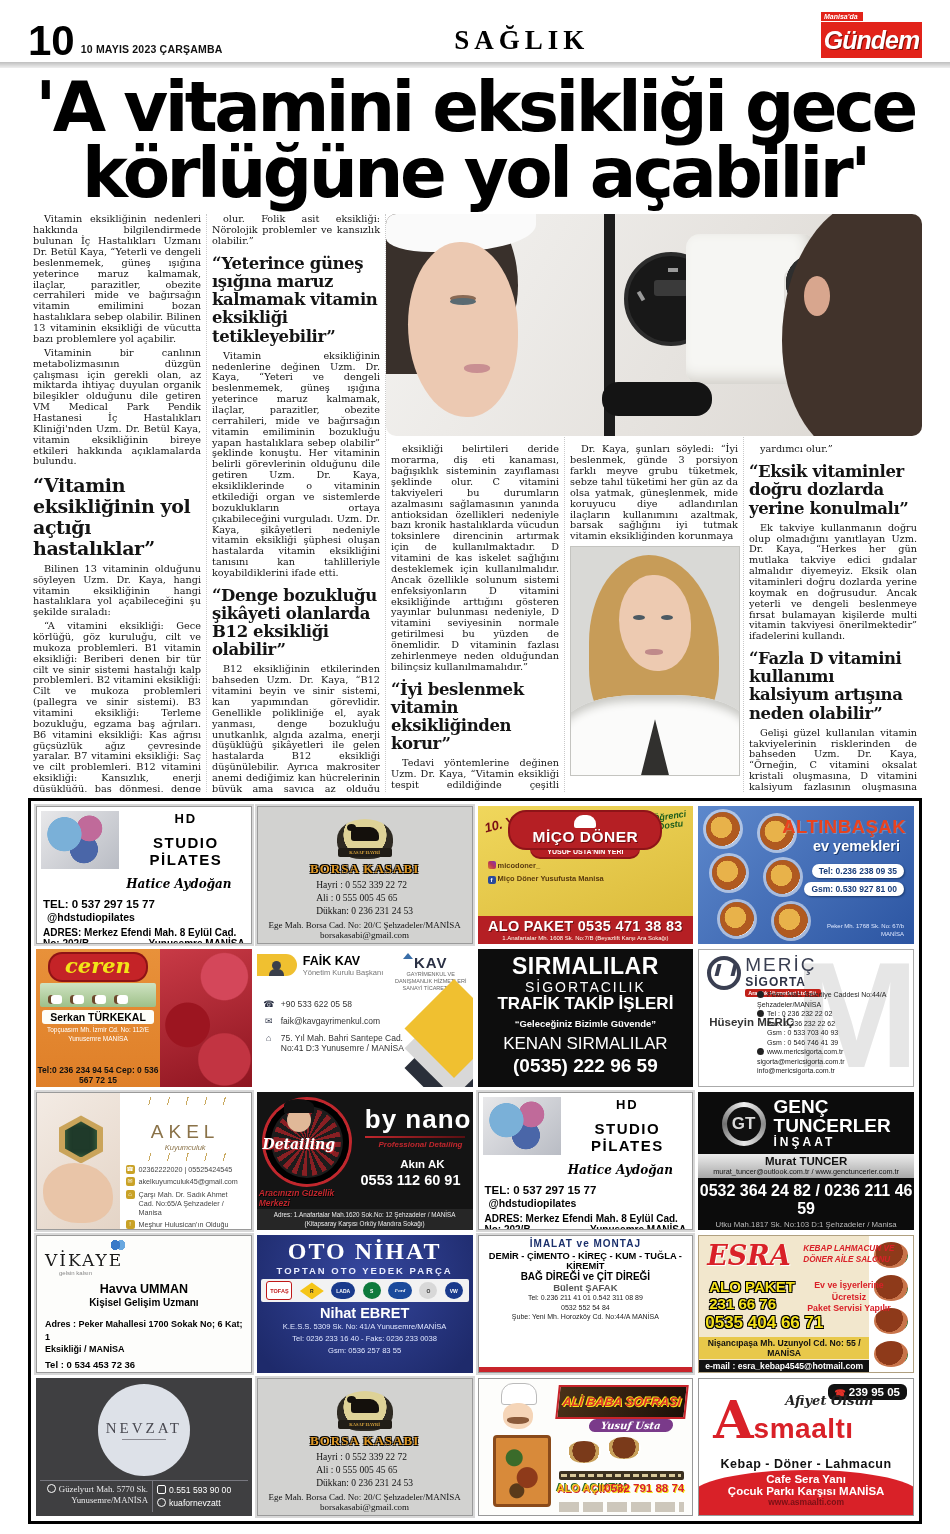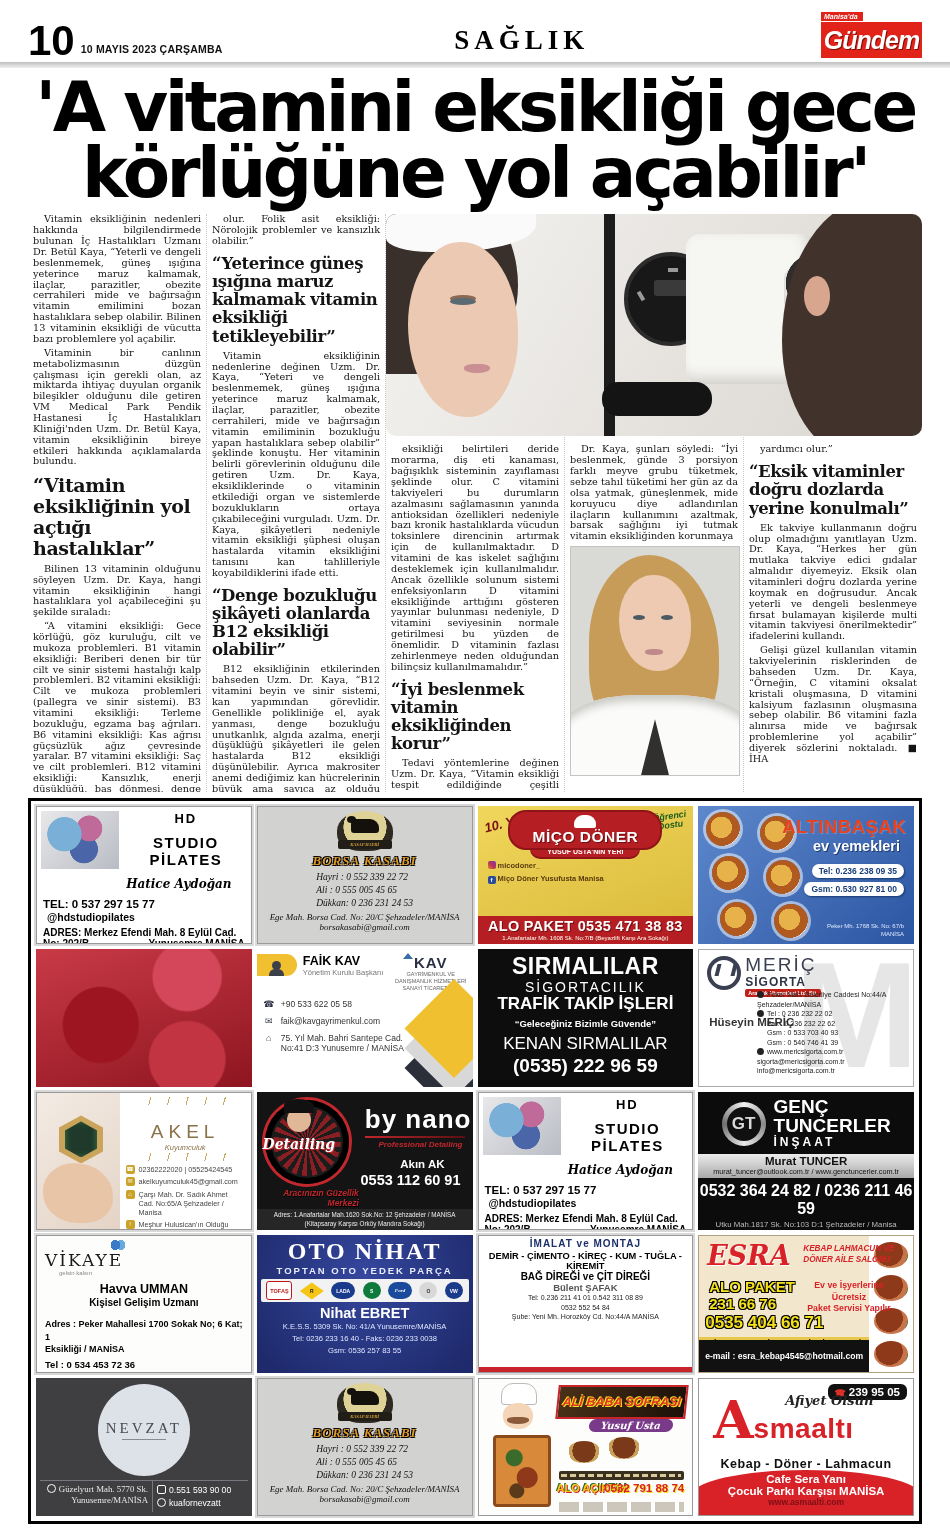--- a/index.html
+++ b/index.html
@@ -77,21 +77,21 @@
   .hd-head{margin-left:84px;text-align:center;}
   .hd-l1{font-weight:bold;font-size:13px;letter-spacing:2px;}
   .hd-l2{font-weight:bold;font-size:15px;letter-spacing:1.5px;margin-top:8px;}
   .hd-owner{margin-left:70px;margin-top:9px;font-family:"DejaVu Serif",serif;font-style:italic;font-weight:bold;font-size:12px;text-align:center;}
   .hd-tel{font-weight:bold;font-size:11.5px;margin-top:7px;}
   .hd-ig{font-weight:bold;font-size:10.5px;margin:1px 0 0 4px;}
   .hd-a1{font-weight:bold;font-size:10px;margin-top:4px;}
   .hd-a2{font-weight:bold;font-size:10px;display:flex;justify-content:space-between;}
 
   
-  .ad-borsa{background:#d2d2d0;text-align:center;padding-top:4px;font-family:"Liberation Serif",serif;font-style:italic;}
+  .ad-borsa{background:#d2d2d0;text-align:center;padding-top:12px;font-family:"Liberation Serif",serif;}
   .bk-badge{width:56px;height:40px;margin:0 auto;background:radial-gradient(circle at 50% 40%,#ded297 0 58%,#2e2a22 59%);border-radius:50% 50% 42% 42%;position:relative;}
   .bk-bull{position:absolute;left:14px;top:8px;width:28px;height:14px;background:#14100c;border-radius:5px 9px 3px 3px;}
   .bk-bull:before{content:"";position:absolute;left:-4px;top:-3px;width:9px;height:7px;background:#14100c;border-radius:50%;}
   .bk-ribbon{position:absolute;left:1px;bottom:2px;width:54px;height:9px;background:#211d17;color:#d9a43c;font-size:4.5px;font-weight:bold;line-height:9px;border-radius:2px;}
   .bk-title{display:inline-block;margin-top:2px;color:#e09a28;font-weight:bold;font-size:13px;letter-spacing:1px;text-shadow:1px 1px 0 #000,-1px 1px 0 #000,1px -1px 0 #000,-1px -1px 0 #000;}
   .bk-lines{width:fit-content;margin:2px auto 0 auto;text-align:left;font-size:9.5px;line-height:1.35;color:#111;}
   .bk-addr{font-size:9px;margin-top:2px;color:#111;}
   .bk-mail{font-size:9px;color:#111;}
 
   
@@ -186,21 +186,21 @@
   .ak-row{display:flex;gap:4px;align-items:flex-start;margin-top:3.5px;font-size:7.2px;color:#444;}
   .ak-ic{flex:0 0 9px;height:9px;background:#c9a227;border-radius:2px;color:#fff;font-size:6px;text-align:center;line-height:9px;}
 
   
   .ad-nano{background:#141414;color:#fff;}
   .bn-badge{position:absolute;left:8px;top:8px;width:84px;height:84px;border-radius:50%;background:#1c1c1c;box-shadow:0 0 0 3px #c1272d, inset 0 0 0 6px #000;}
   .bn-rays{position:absolute;inset:8px;border-radius:50%;background:repeating-conic-gradient(#a42025 0 9deg,#1c1c1c 9deg 18deg);opacity:0.8;}
   .bn-man{position:absolute;left:30px;top:16px;width:24px;height:24px;background:#e0b898;border-radius:50%;}
   .bn-man:before{content:"";position:absolute;left:-3px;top:-9px;width:30px;height:14px;background:#111;border-radius:50% 60% 0 0;}
   .bn-script{position:absolute;left:4px;top:44px;width:76px;text-align:center;font-family:"DejaVu Serif",serif;font-style:italic;font-weight:bold;font-size:14px;color:#fff;text-shadow:1px 1px 0 #c1272d;}
-  .bn-tag{position:absolute;left:2px;top:96px;width:100px;text-align:right;color:#c1272d;font-weight:bold;font-style:italic;font-size:8.5px;text-shadow:0.5px 0.5px 0 #000;}
+  .bn-tag{position:absolute;left:2px;top:96px;width:100px;text-align:left;color:#c1272d;font-weight:bold;font-style:italic;font-size:8.5px;text-shadow:0.5px 0.5px 0 #000;}
   .bn-title{position:absolute;left:108px;top:12px;font-weight:bold;font-size:26px;letter-spacing:1px;}
   .bn-line{position:absolute;left:108px;top:44px;right:8px;height:2px;background:linear-gradient(90deg,#c1272d,#5a0f12);}
   .bn-sub{position:absolute;right:10px;top:48px;color:#c1272d;font-style:italic;font-weight:bold;font-size:8px;}
   .bn-name{position:absolute;right:28px;top:66px;font-weight:bold;font-size:11.5px;}
   .bn-phone{position:absolute;right:12px;top:80px;font-weight:bold;font-size:14.5px;}
   .bn-addr{position:absolute;left:0;right:0;bottom:0;background:#262626;text-align:center;font-size:6.3px;color:#eee;padding:2px 2px;line-height:1.35;}
 
   
   .ad-genc{background:#0c0c0c;color:#fff;text-align:center;}
   .gt-top{display:flex;align-items:center;justify-content:center;gap:8px;padding-top:5px;}
@@ -260,21 +260,21 @@
   .ad-esra{background:#f2e7cd;border:1px solid #b0a080;}
   .es-photos{position:absolute;right:0;top:0;bottom:0;width:44px;background:#fff;display:flex;flex-direction:column;align-items:center;justify-content:space-around;padding:2px 0;}
   .es-dish{width:34px;height:26px;border-radius:50%;background:radial-gradient(circle at 45% 40%,#8e3a1a 0 55%,#c8744a 56% 75%,#3a6b2a 76%);}
   .es-title{position:absolute;left:8px;top:4px;color:#d92128;font-family:"DejaVu Serif",serif;font-style:italic;font-weight:bold;font-size:27px;text-shadow:1px 1px 0 #fff;}
   .es-sub{position:absolute;left:104px;top:8px;color:#d92128;font-weight:bold;font-style:italic;font-size:8.2px;line-height:1.25;}
   .es-alo{position:absolute;left:10px;top:42px;color:#f5e21c;font-weight:bold;font-size:15px;text-shadow:1px 1px 0 #000,-1px -1px 0 #000,1px -1px 0 #000,-1px 1px 0 #000;}
   .es-p1{position:absolute;left:10px;top:59px;color:#f5e21c;font-weight:bold;font-size:15px;text-shadow:1px 1px 0 #000,-1px -1px 0 #000,1px -1px 0 #000,-1px 1px 0 #000;}
   .es-p2{position:absolute;left:6px;top:77px;color:#f5e21c;font-weight:bold;font-size:17px;text-shadow:1px 1px 0 #000,-1px -1px 0 #000,1px -1px 0 #000,-1px 1px 0 #000;}
   .es-serv{position:absolute;left:108px;top:44px;color:#d92128;font-weight:bold;font-size:8.8px;text-align:center;line-height:1.3;}
   .es-addr{position:absolute;left:0;right:44px;bottom:13px;background:#e8c84a;color:#111;font-weight:bold;font-size:8.6px;text-align:center;padding:1px 0;}
-  .es-mail{position:absolute;left:0;right:44px;bottom:0;background:#111;color:#fff;font-weight:bold;font-size:8.6px;text-align:center;padding:11px 0;}
+  .es-mail{position:absolute;left:0;right:44px;bottom:0;background:#111;color:#fff;font-weight:bold;font-size:8.6px;text-align:center;padding:1px 0;}
 
   
   .ad-nevzat{background:#3f3f41;}
   .nv-circle{width:92px;height:92px;margin:6px auto 0 auto;background:#dde1e8;border-radius:50%;display:flex;flex-direction:column;align-items:center;justify-content:center;}
   .nv-title{font-family:"Liberation Serif",serif;font-size:15px;letter-spacing:3px;color:#4a4a52;}
   .nv-line{width:44px;height:1px;background:#8a8a92;margin-top:2px;}
   .nv-bottom{position:absolute;left:4px;right:4px;bottom:4px;border-top:1px solid #77777f;display:flex;}
   .nv-left{flex:1.2;border-right:1px solid #77777f;padding:3px 4px;color:#e8e8ea;font-family:"Liberation Serif",serif;font-size:8.8px;text-align:right;line-height:1.3;}
   .nv-right{flex:1;padding:3px 4px;color:#fff;font-size:8.6px;line-height:1.5;}
   .nv-ic{display:inline-block;width:7px;height:7px;border:1px solid #fff;border-radius:2px;margin-right:3px;vertical-align:-1px;}
@@ -373,20 +373,21 @@
         <div class="pr-lip"></div>
         <div class="pr-coat"></div>
         <div class="pr-shirt"></div>
       </div>
     </div>
 
     <div class="col col5pad">
       <p>yardımcı olur.”</p>
       <div class="sh">“Eksik vitaminler doğru dozlarda yerine konulmalı”</div>
       <p>Ek takviye kullanmanın doğru olup olmadığını yanıtlayan Uzm. Dr. Kaya, “Herkes her gün mutlaka takviye edici gıdalar almalıdır diyemeyiz. Eksik olan vitaminleri doğru dozlarda yerine koymak en doğrusudur. Ancak yeterli ve dengeli beslenmeye fırsat bulamayan kişilerde multi vitamin takviyesi önerilmektedir” ifadelerini kullandı.</p>
+      <div class="sh">“Fazla D vitamini kullanımı kalsiyum artışına neden olabilir”</div>
       <p>Gelişi güzel kullanılan vitamin takviyelerinin risklerinden de bahseden Uzm. Dr. Kaya, “Örneğin, C vitamini oksalat kristali oluşmasına, D vitamini kalsiyum fazlasının oluşmasına sebep olabilir. B6 vitamini fazla alınırsa mide ve bağırsak problemlerine yol açabilir” diyerek sözlerini noktaladı. ■ İHA</p>
     </div>
 
     <div class="photo-top">
       <div class="pt-hair"></div>
       <div class="pt-band"></div>
       <div class="pt-face"></div>
       <div class="pt-eye"></div>
       <div class="pt-lip"></div>
       <div class="pt-rod"></div>
@@ -464,20 +465,37 @@
       <div class="alt-dish" style="left:76px;top:98px;"></div>
       <div class="alt-title">ALTINBAŞAK</div>
       <div class="alt-sub">ev yemekleri</div>
       <div class="alt-pill" style="top:58px;">Tel: 0.236 238 09 35</div>
       <div class="alt-pill" style="top:76px;">Gsm: 0.530 927 81 00</div>
       <div class="alt-addr" style="bottom:14px;">Peker Mh. 1768 Sk. No: 67/b</div>
       <div class="alt-addr" style="bottom:6px;">MANİSA</div>
     </div>
 
     <div class="ad ad-ceren">
+      <div class="cr-left">
+        <div class="cr-badge">
+          <div class="cr-logo">ceren</div>
+        </div>
+        <div class="cr-cows">
+          <i style="left:8px;"></i>
+            <i style="left:30px;"></i>
+            <i style="left:52px;"></i>
+            <i style="left:74px;"></i>
+        </div>
+        <div class="cr-owner">Serkan TÜRKEKAL</div>
+        <div class="cr-addr">
+          <div>Topçuasım Mh. İzmir Cd. No: 112/E</div>
+          <div>Yunusemre MANİSA</div>
+        </div>
+        <div class="cr-tel">Tel:0 236 234 94 54  Cep: 0 536 567 72 15</div>
+      </div>
       <div class="cr-right"></div>
     </div>
 
     <div class="ad ad-kav">
       <div class="kv-top">
         <div class="kv-pill">
             <div class="kv-person"></div>
           </div>
         <div>
           <div class="kv-name">FAİK KAV</div>

